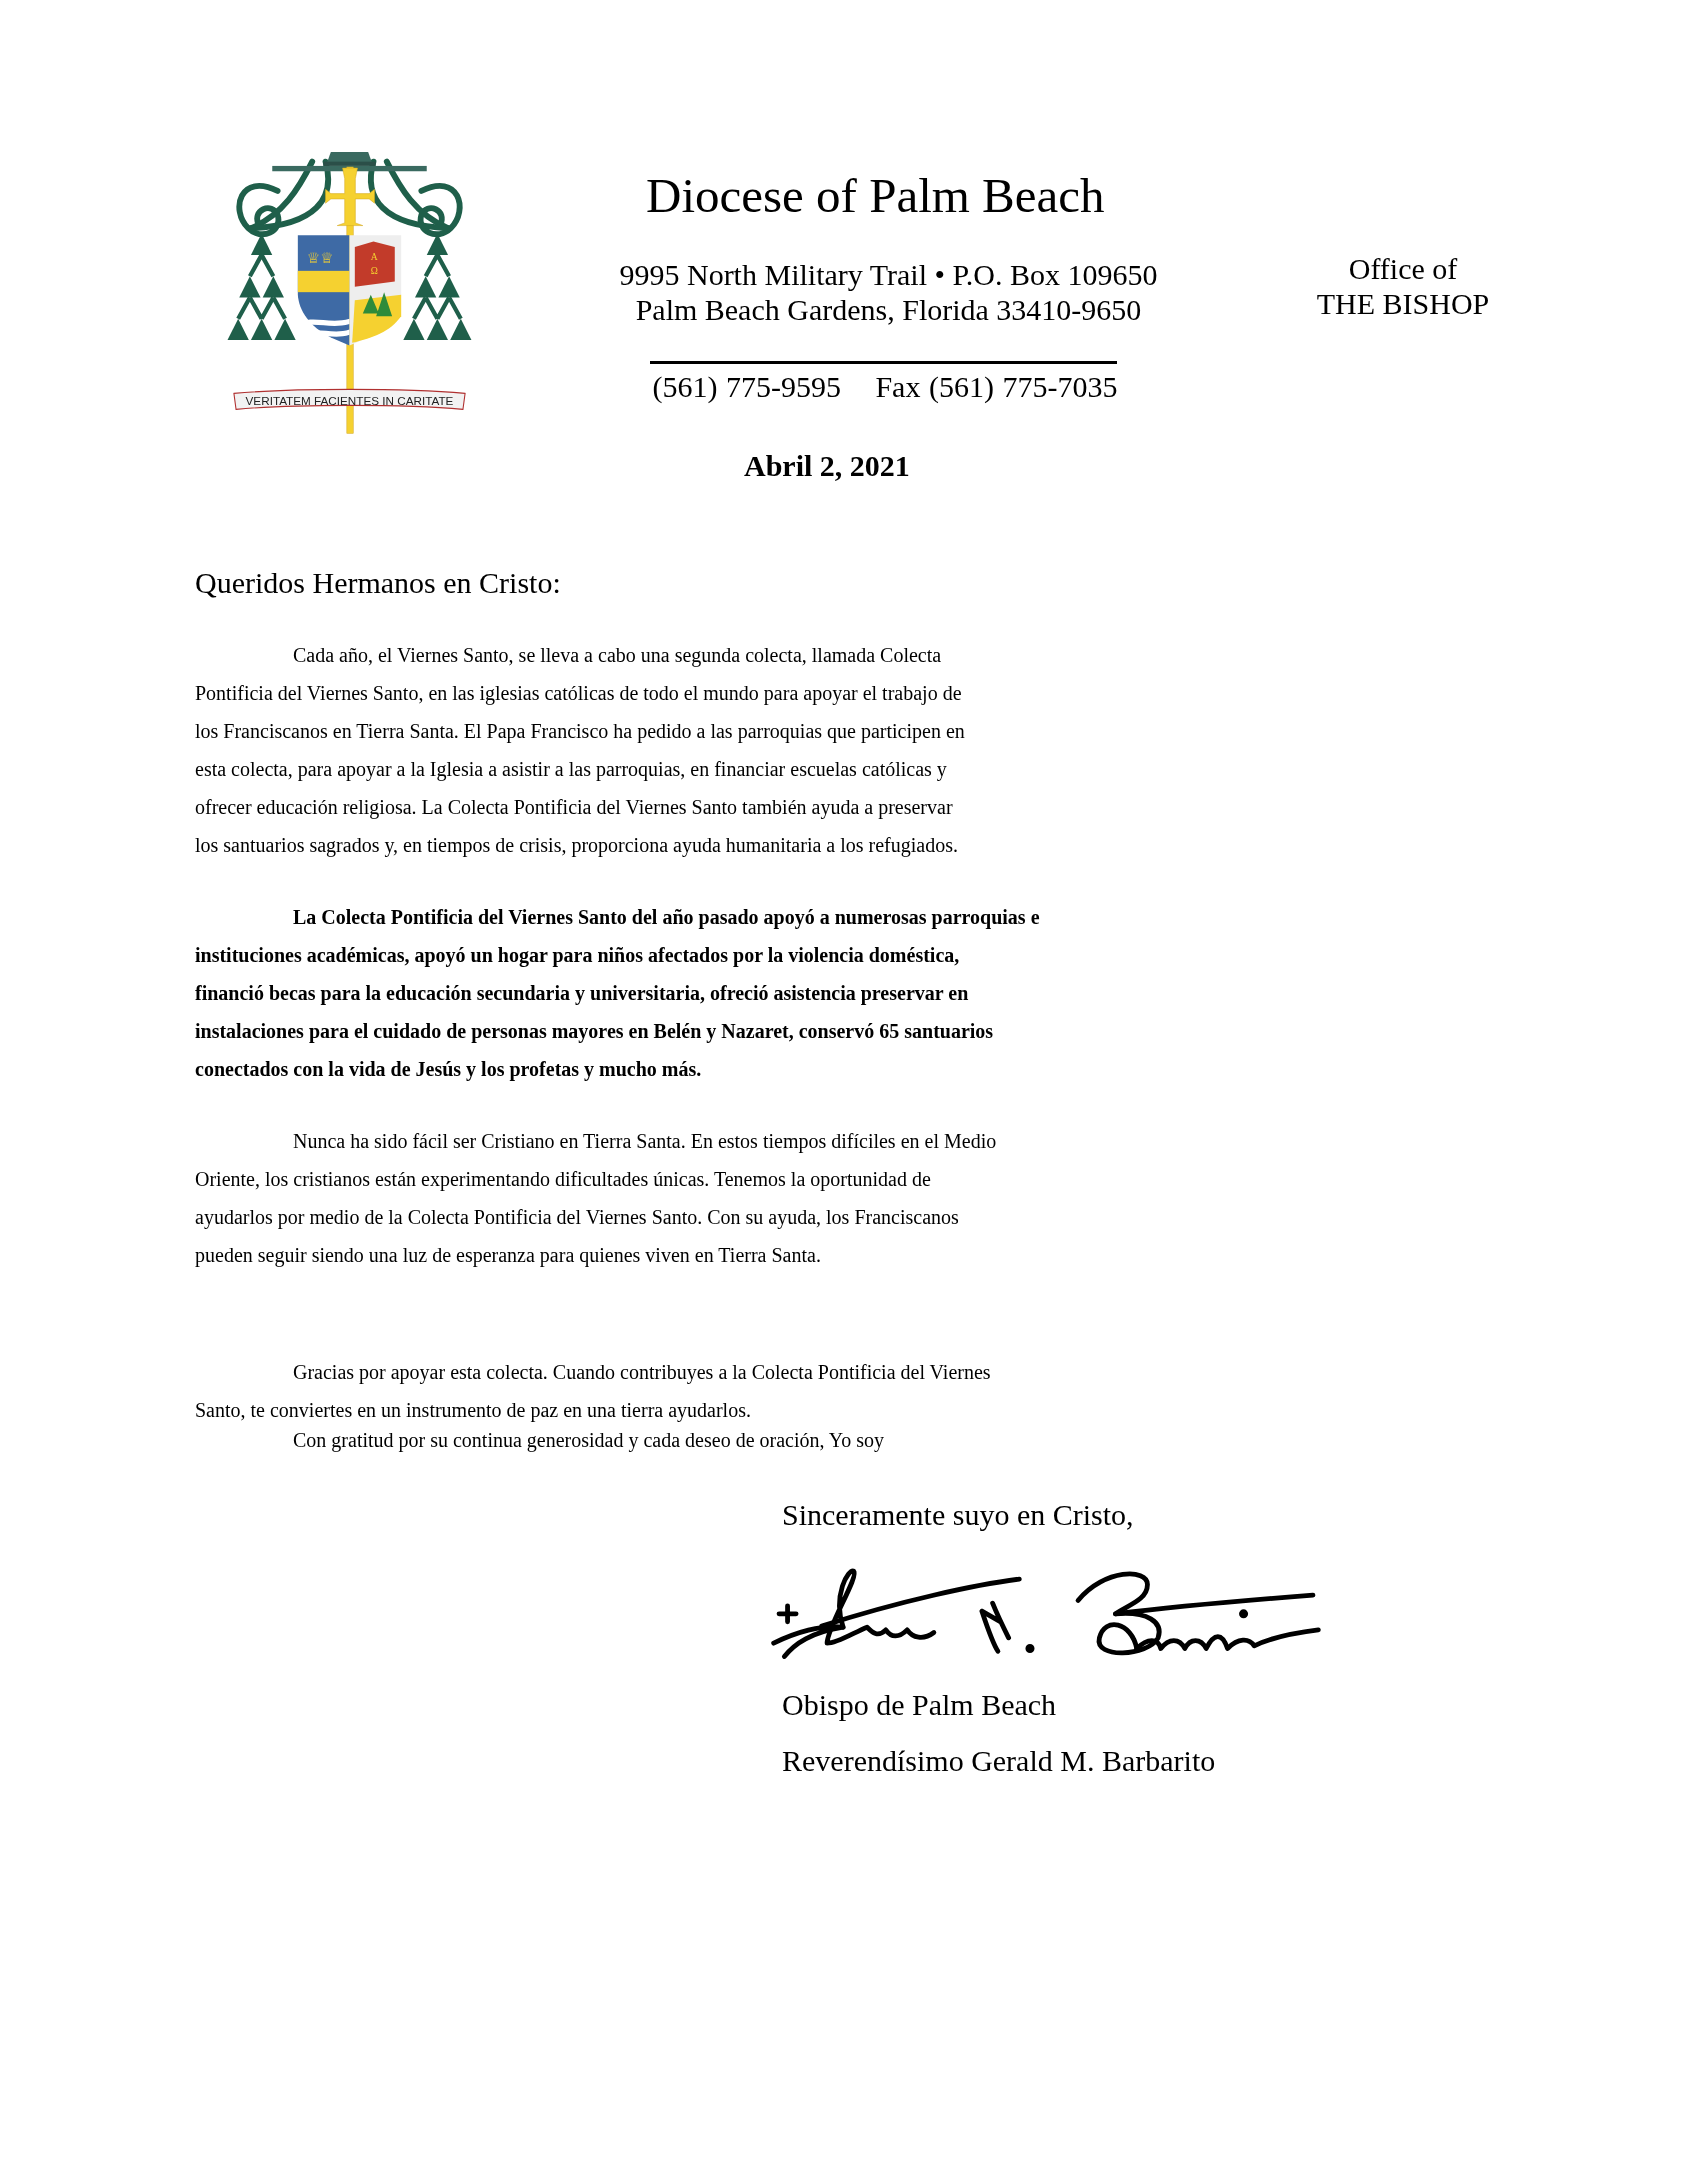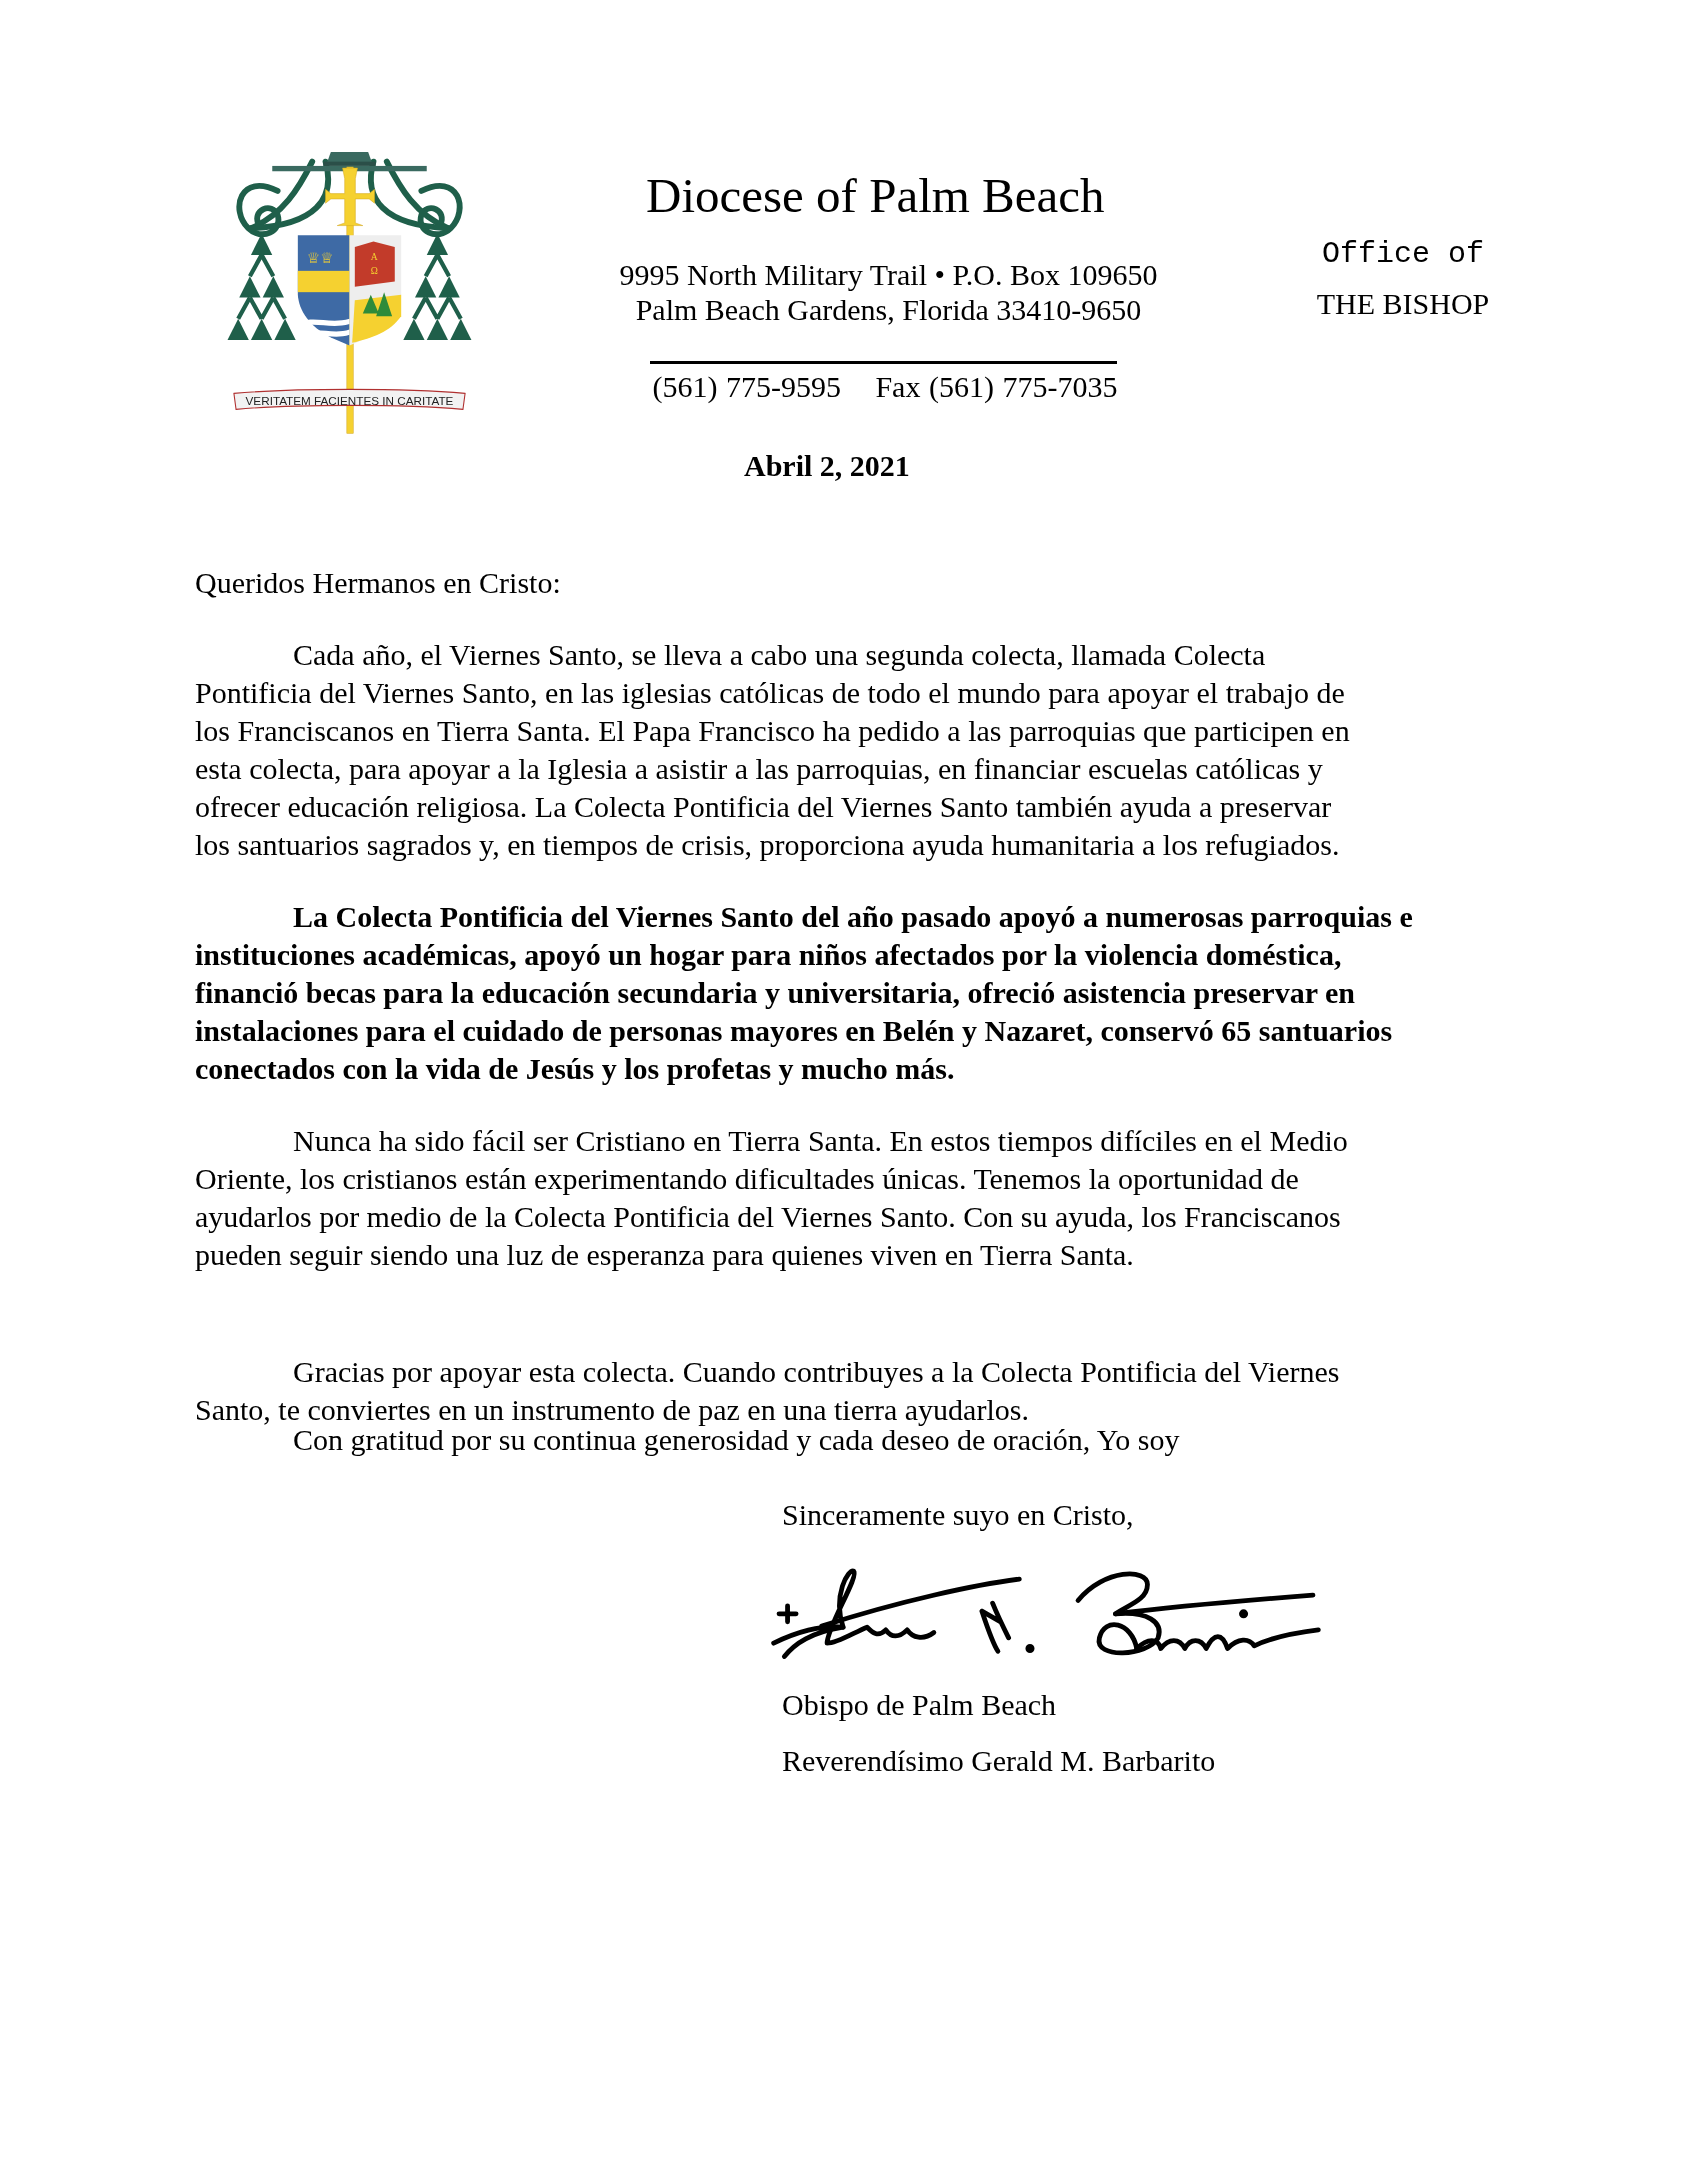--- a/index.html
+++ b/index.html
@@ -6,29 +6,29 @@
     body { width: 1683px; height: 2183px; position: relative; overflow: hidden;
            font-family: "Liberation Serif", "DejaVu Serif", serif; color: #000; }
     .abs { position: absolute; }
     .t { font-size: 30px; line-height: 37px; white-space: nowrap; }
 
     #crest { left: 219px; top: 140px; width: 261px; height: 299px; }
 
     #title { left: 646px; top: 166px; font-size: 49px; line-height: 59px; }
     #addr1 { left: 603px; top: 256px; width: 571px; text-align: center; }
     #addr2 { left: 603px; top: 291px; width: 571px; text-align: center; }
-    #office1 { left: 1291px; top: 236px; width: 224px; text-align: center; font-family: Liberation Mono, monospace; }
+    #office1 { left: 1291px; top: 250px; width: 224px; text-align: center; }
     #office2 { left: 1291px; top: 285px; width: 224px; text-align: center; }
     #rule { left: 650px; top: 361px; width: 467px; height: 3.2px; background: #000; }
     #phones { left: 650px; top: 368px; width: 470px; text-align: center; word-spacing: 1.1px; }
     #date { left: 744px; top: 447px; font-weight: bold; }
 
     #salutation { left: 195px; top: 564px; }
 
-    .body { left: 195px; width: 1304px; font-size: 30px; line-height: 38px; text-align: left; }
+    .body { left: 195px; width: 1304px; font-size: 20px; line-height: 38px; text-align: left; }
     .body .line { display: block; white-space: nowrap; }
     .body .indent { padding-left: 98px; }
     #p1 { top: 636px; }
     #p2 { top: 898px; font-weight: bold; }
     #p3 { top: 1122px; }
     #p4 { top: 1353px; }
     #p5 { top: 1421px; }
 
     #closing { left: 782px; top: 1496px; }
     #signature { left: 763px; top: 1563px; width: 566px; height: 99px; }

